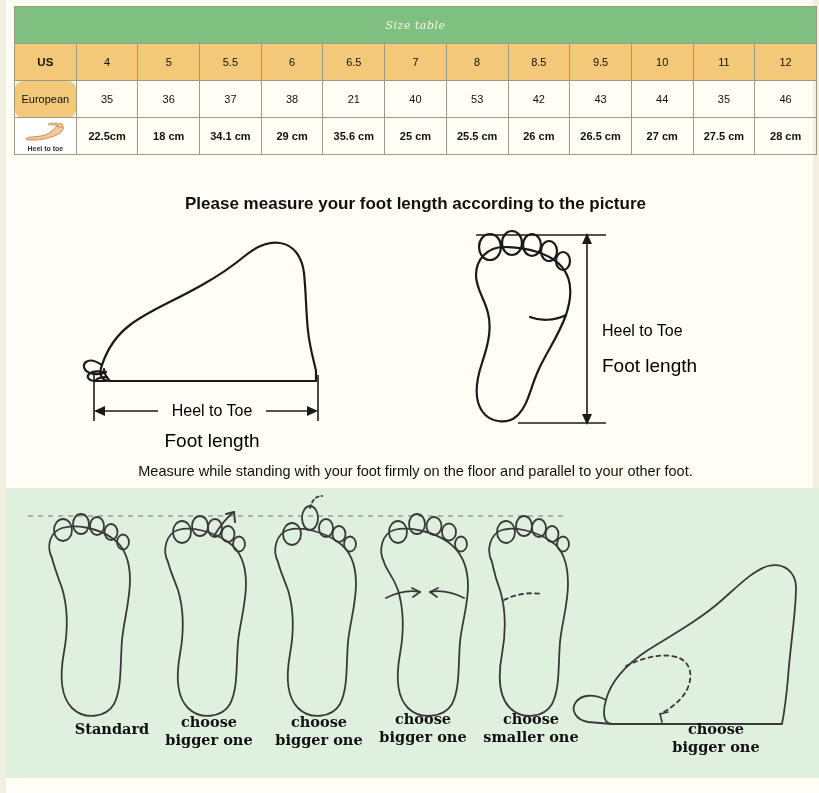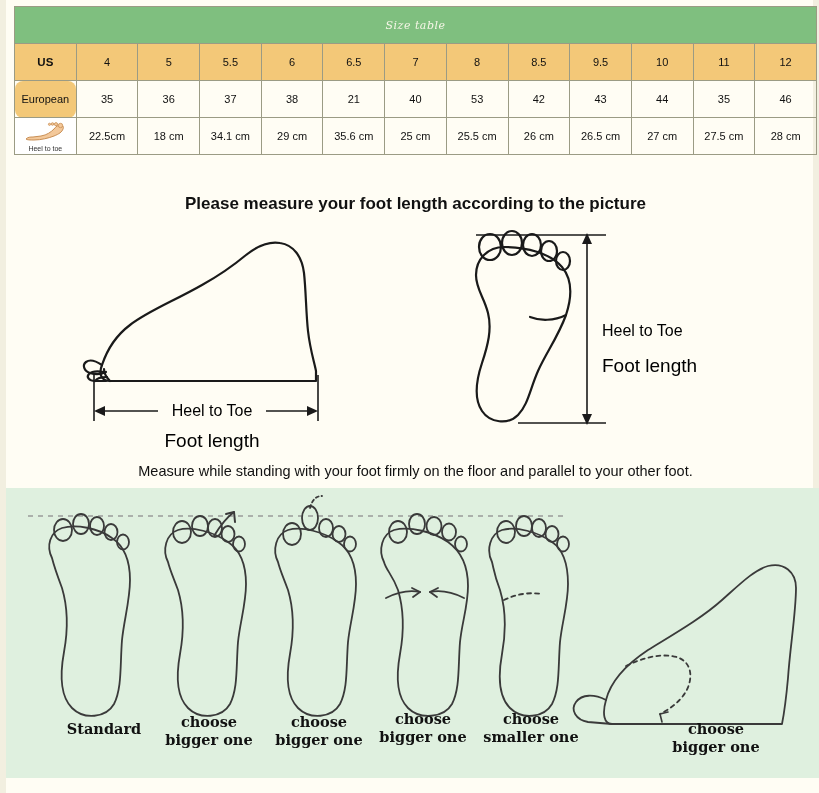--- a/index.html
+++ b/index.html
@@ -50,21 +50,21 @@
     background:#f3c878;
     font-size:12px;
     height:36px;
   }
   .hdr.lbl{font-weight:bold;font-size:11.5px;}
   .row-lbl{
     background:#f3c878;
     font-size:11.5px;
   }
   .euro td{height:36px;font-size:12px;border-radius:8px;}
-  .cm td{height:44px;font-size:12px;}
+  .cm td{height:44px;font-size:12px;font-weight:bold;}
   .footcell{
     background:#fff;
     padding:2px 0 1px 0;
     line-height:1;
   }
   .foot-ico{display:block;margin:0 auto;}
   .foot-cap{
     display:block;font-size:7px;color:#333;margin-top:1px;
     font-family:"Liberation Sans", sans-serif;
   }
@@ -321,21 +321,21 @@
                    C598 236 596 226 600 212 Z"></path>
           <path d="M600 212 C588 206 576 206 570 214 C564 222 570 232 582 234 L606 236"></path>
           <path d="M620 178 C636 170 652 166 666 168 C680 170 686 180 684 192
                    C682 206 670 218 654 226" stroke-dasharray="4,4"></path>
           <path d="M654 226 L662 224 M654 226 L656 234" stroke-width="1.6" stroke-dasharray="0"></path>
         </g>
       </g>
     </svg>
 
     <div class="bottom-caps">
-      <div class="cap" style="left:23px;top:232px;width:150px">
+      <div class="cap" style="left:31px;top:232px;width:150px">
         <span>Standard</span>
       </div>
       <div class="cap" style="left:138px;top:225px;width:130px">
         <span>choose</span><br><span>bigger one</span>
       </div>
       <div class="cap" style="left:248px;top:225px;width:130px">
         <span>choose</span><br><span>bigger one</span>
       </div>
       <div class="cap" style="left:352px;top:222px;width:130px">
         <span>choose</span><br><span>bigger one</span>

